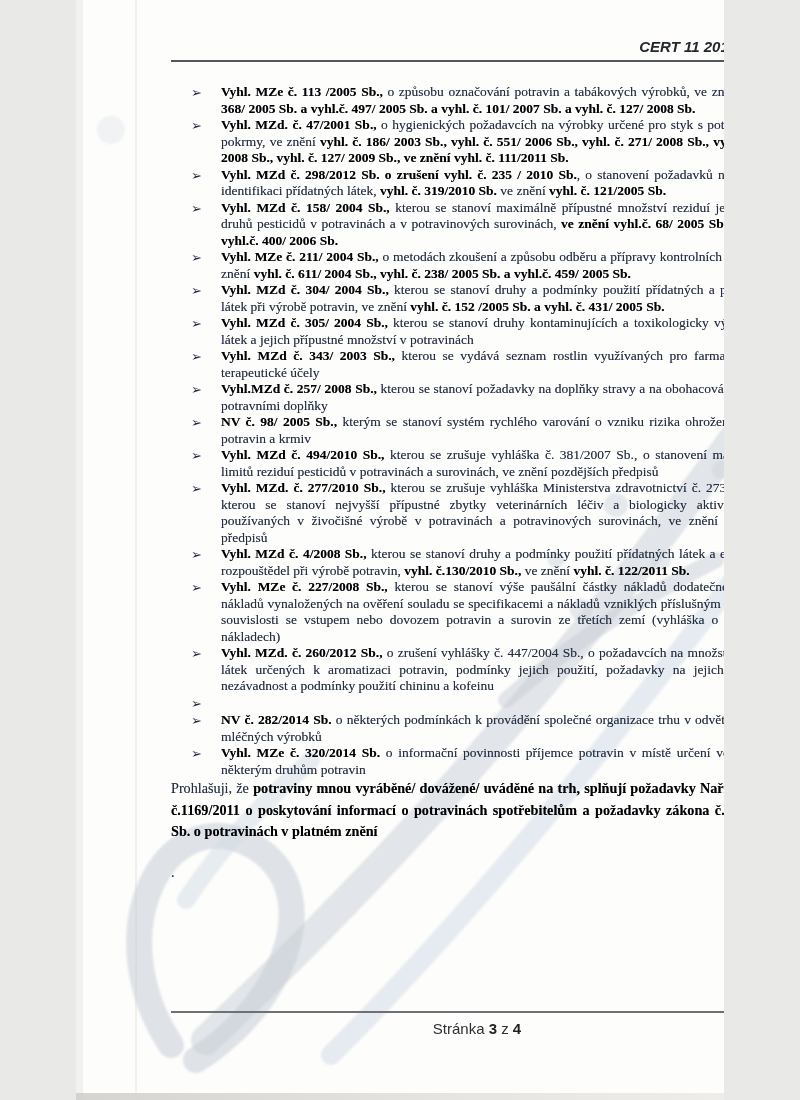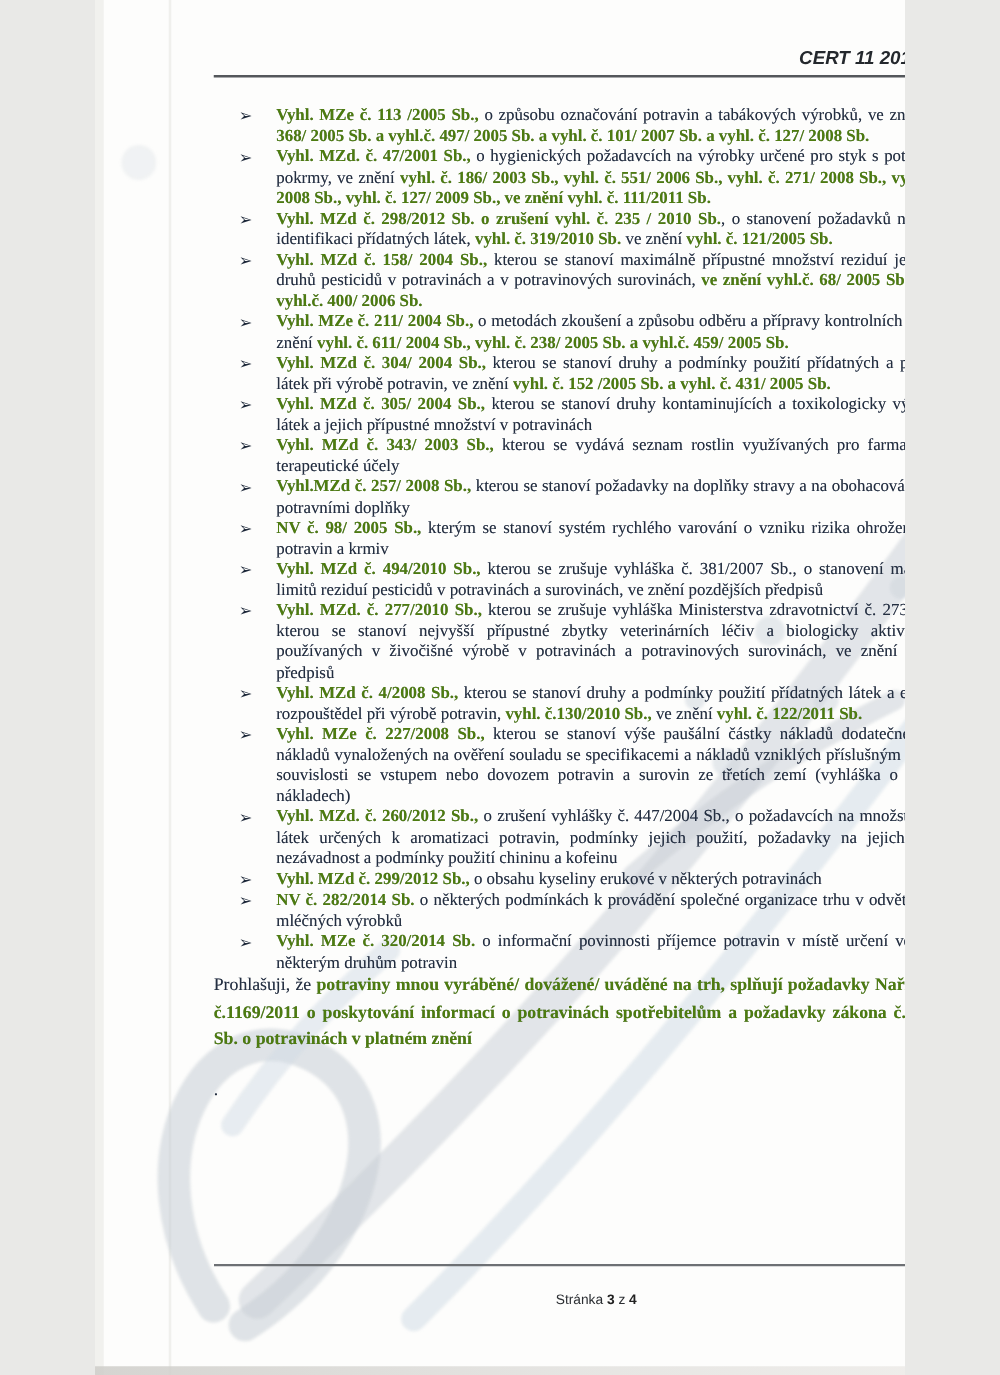--- a/index.html
+++ b/index.html
@@ -35,35 +35,35 @@
     font-size:13px;line-height:16.5px;color:#1c2738;
     padding-top:1px;
   }
   .item-text{
     flex:1;
     font-size:13.5px;line-height:16.5px;
     text-align:justify;
     color:#232e40;
     text-shadow:0 0 .4px rgba(25,35,60,.45);
   }
-  .item-text b, .para b{font-weight:bold;color:#4d7c0f;}
+  .item-text b, .para b{font-weight:bold;color:#000000;}
   .paragraphs{}
   .para{
     font-size:14.2px;line-height:21.5px;text-align:justify;
     color:#242f41;margin:0 0 21px 0;
     text-shadow:0 0 .4px rgba(25,35,60,.45);
   }
   .para.stray{margin:0;line-height:16px;}
   .page-footer{
     position:absolute;left:95px;top:1011px;width:612px;
     border-top:2px solid #6d7074;
-    padding-top:21px;
+    padding-top:7px;
     text-align:center;
     font-family:"Liberation Sans","DejaVu Sans",sans-serif;
-    font-size:11px;color:#2c2f33;
+    font-size:15px;color:#2c2f33;
   }
   .page-footer b{font-weight:bold;color:#222;}
 </style>
 </head>
 <body>
 
 <div class="page">
 
   <div class="scan-left-shade"></div>
   <div class="scan-vline"></div>
@@ -149,21 +149,20 @@
         <div class="item">
           <span class="bullet">➢</span>
           <div class="item-text"><b>Vyhl. MZe č. 227/2008 Sb.,</b><span> kterou se stanoví výše paušální částky nákladů dodatečné kontroly, nákladů vynaložených na ověření souladu se specifikacemi a nákladů vzniklých příslušným orgánům v souvislosti se vstupem nebo dovozem potravin a surovin ze třetích zemí (vyhláška o paušálních nákladech)</span></div>
         </div>
         <div class="item">
           <span class="bullet">➢</span>
           <div class="item-text"><b>Vyhl. MZd. č. 260/2012 Sb.,</b><span> o zrušení vyhlášky č. 447/2004 Sb., o požadavcích na množství a druhy látek určených k aromatizaci potravin, podmínky jejich použití, požadavky na jejich zdravotní nezávadnost a podmínky použití chininu a kofeinu</span></div>
         </div>
         <div class="item">
           <span class="bullet">➢</span>
-          <div class="item-text"><b>Vyhl. MZd č. 299/2012 Sb.,</b><span> o obsahu kyseliny erukové v některých potravinách</span></div>
         </div>
         <div class="item">
           <span class="bullet">➢</span>
           <div class="item-text"><b>NV č. 282/2014 Sb.</b><span> o některých podmínkách k provádění společné organizace trhu v odvětví mléka a mléčných výrobků</span></div>
         </div>
         <div class="item">
           <span class="bullet">➢</span>
           <div class="item-text"><b>Vyhl. MZe č. 320/2014 Sb.</b><span> o informační povinnosti příjemce potravin v místě určení ve vztahu k některým druhům potravin</span></div>
         </div>
       </div>

